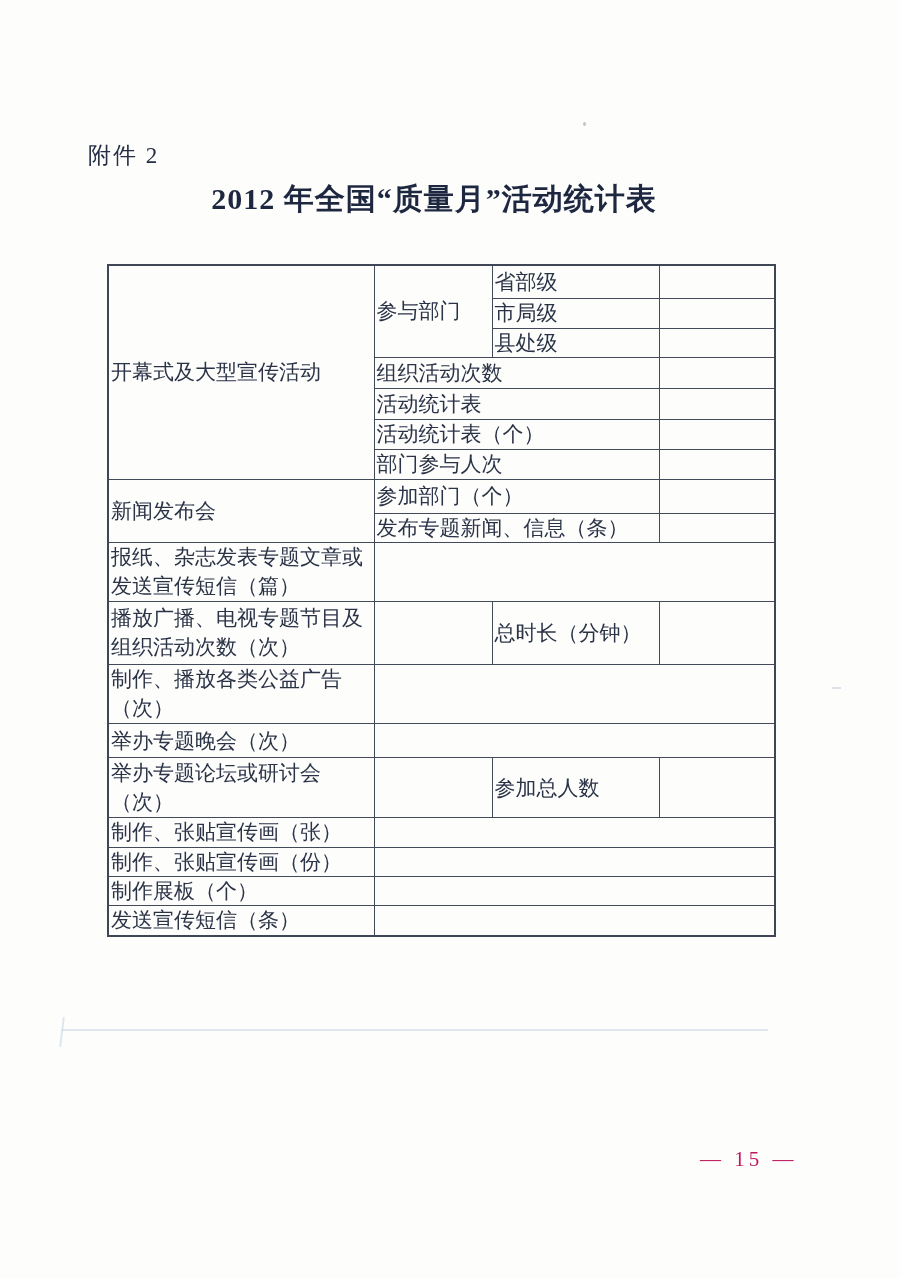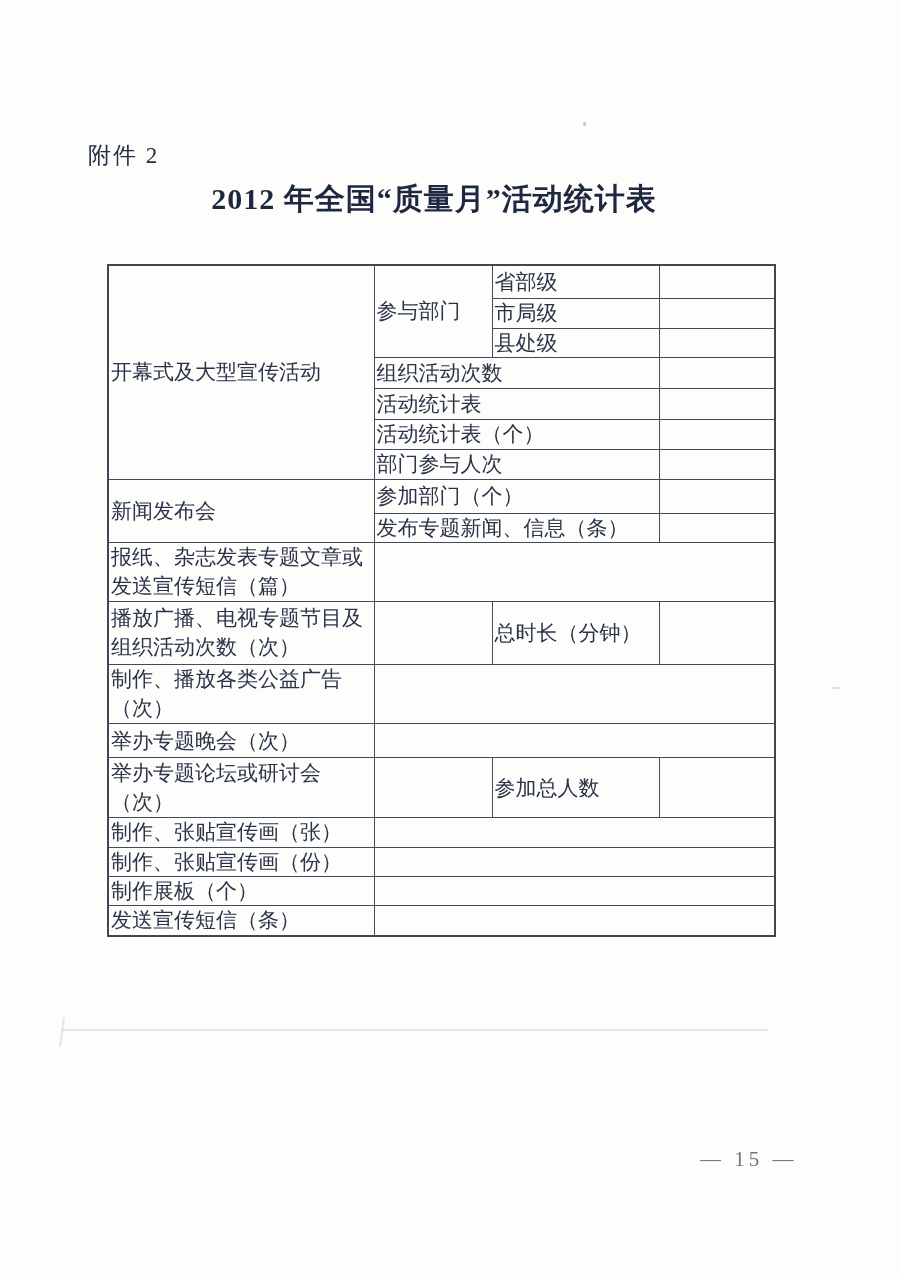--- a/index.html
+++ b/index.html
@@ -20,21 +20,21 @@
     border:2px solid #3f4655;
   }
   table.form td{
     border:1.6px solid #434a59;
     text-align:left;vertical-align:middle;
     font-size:21px;line-height:1.35;padding:0 2px;
     color:#2b3347;overflow:hidden;
   }
   td.two-line span{display:block;line-height:29px;}
   .pagenum{
-    position:absolute;left:700px;top:1147px;font-size:21px;letter-spacing:4px;color:#737373;
+    position:absolute;left:700px;top:1147px;font-size:21px;letter-spacing:4px;color:#be185d;
   }
   
   .smudge{
     position:absolute;left:62px;top:1029px;width:706px;height:2px;
     background:rgba(150,180,205,0.28);filter:blur(0.6px);
   }
   .smudge-tick{
     position:absolute;left:61px;top:1017px;width:2px;height:30px;
     background:rgba(150,180,205,0.30);transform:rotate(7deg);filter:blur(0.4px);
   }

